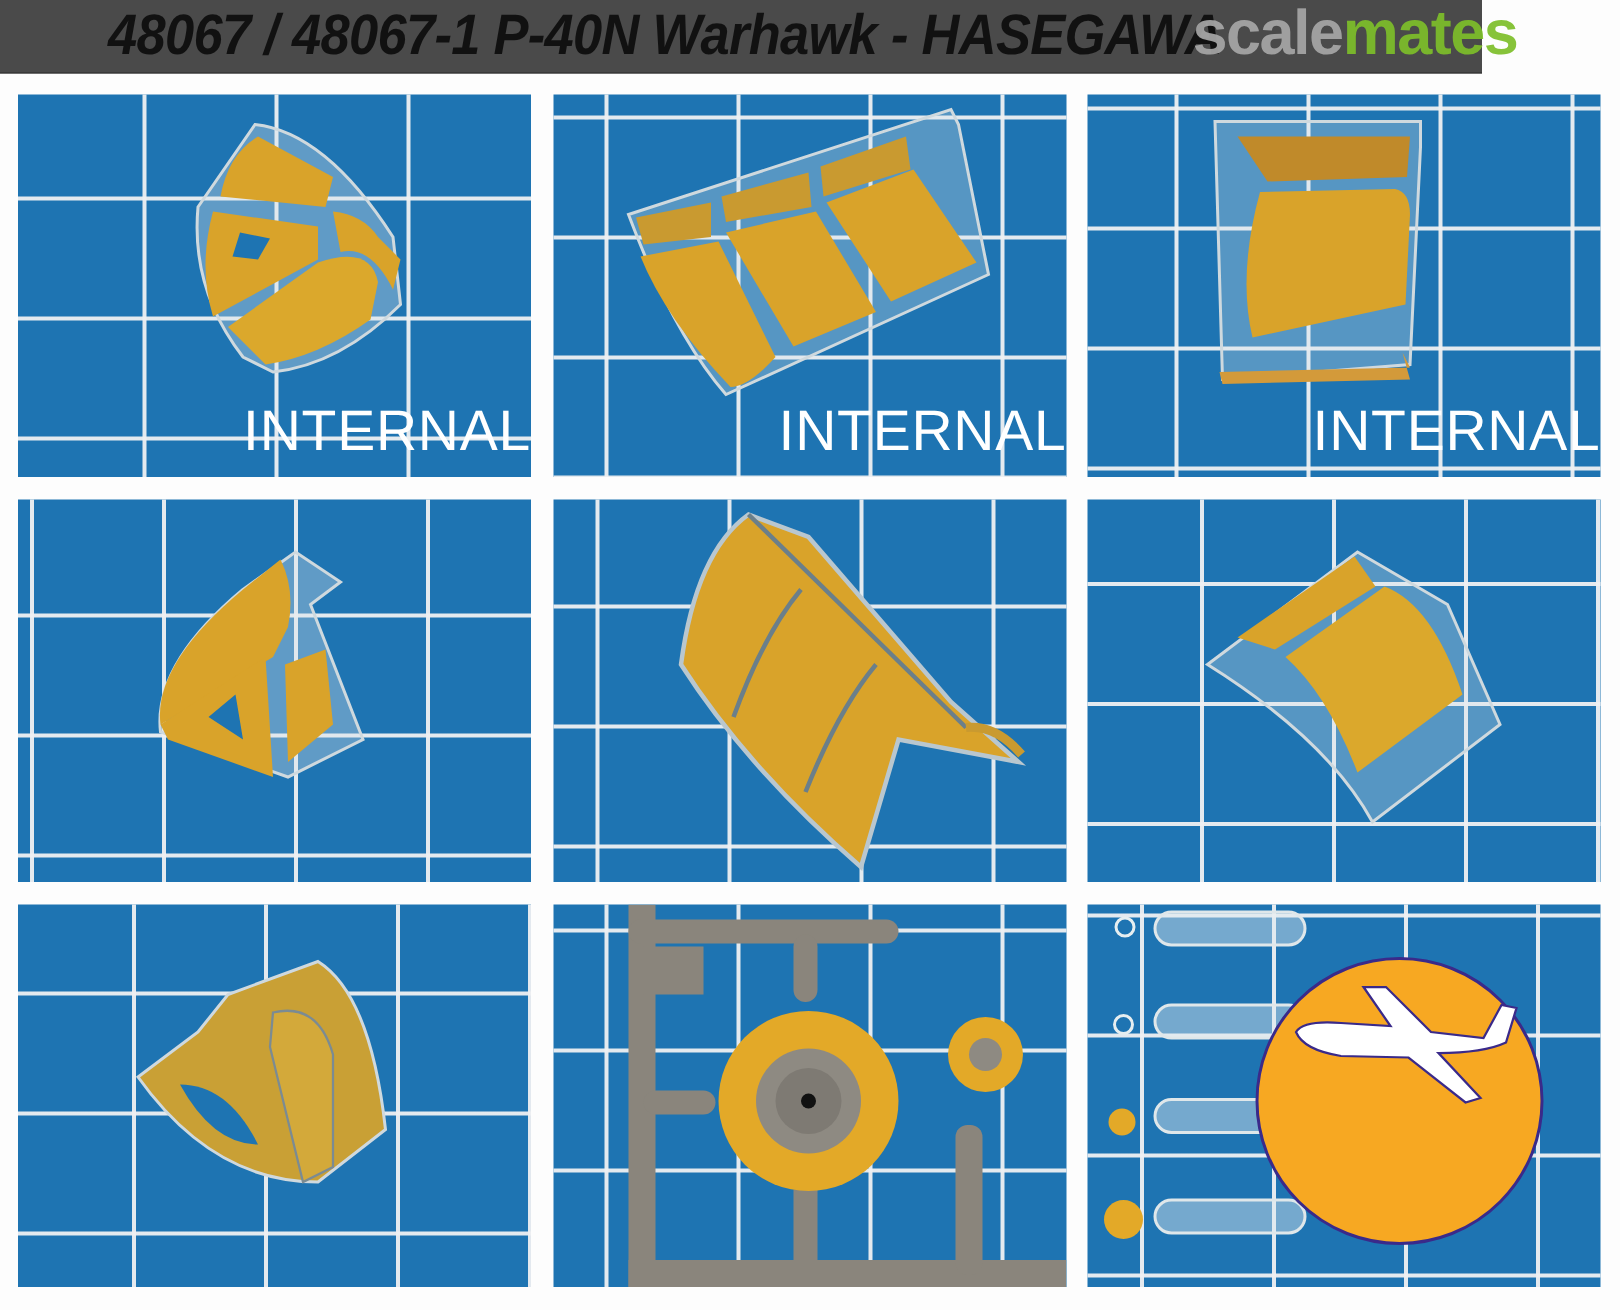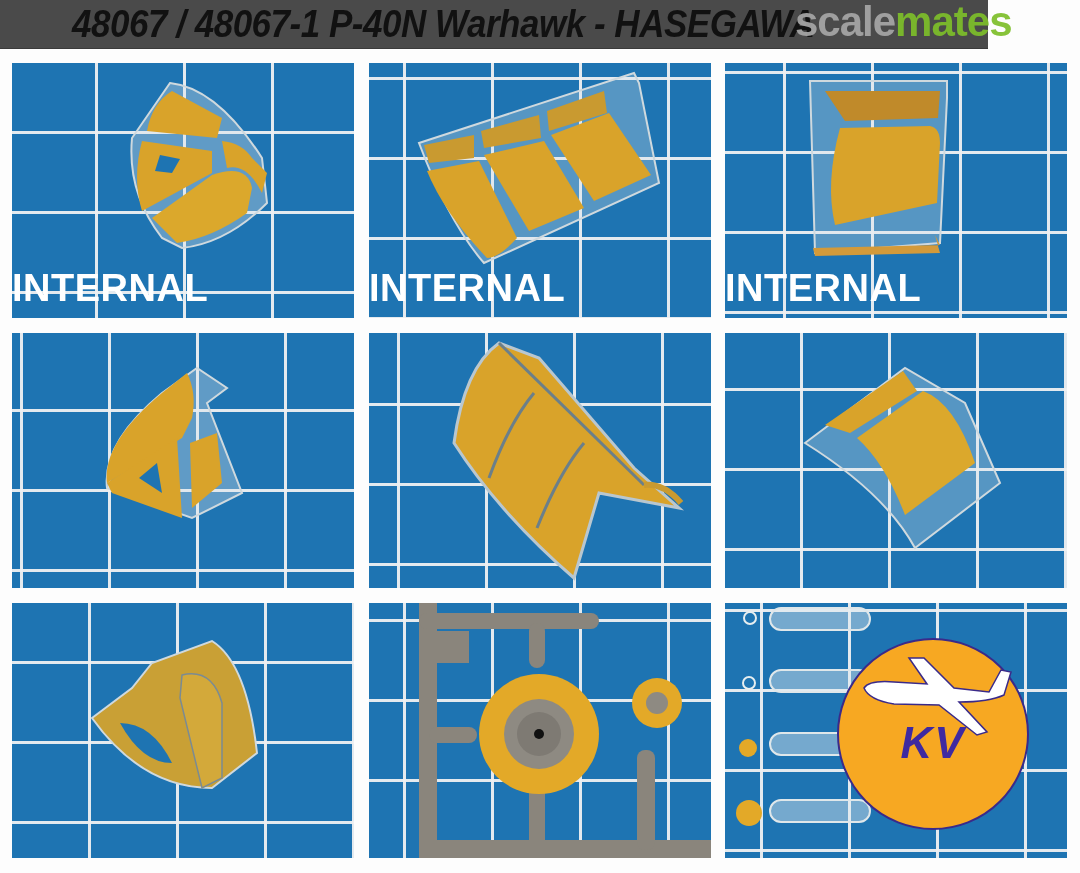--- a/index.html
+++ b/index.html
@@ -28,22 +28,22 @@
     background-color: #1e74b2;
   }
   .grid {
     position: absolute; inset: -40px;
     background-image:
       linear-gradient(to right, rgba(238,240,242,0.95) 3px, transparent 3px),
       linear-gradient(to bottom, rgba(238,240,242,0.95) 3px, transparent 3px);
     background-size: 88px 80px;
   }
   .caption {
-    position: absolute; left: 0; right: 0; bottom: 8px; text-align: left;
-    color: #fff; font-weight: bold; font-size: 38px; letter-spacing: 0.5px;
+    position: absolute; left: 0; right: 0; bottom: 8px; text-align: right;
+    color: #fff; font-weight: normal; font-size: 38px; letter-spacing: 0.5px;
   }
   svg.part { position: absolute; inset: 0; }
   .logo {
     position: absolute; left: 112px; top: 35px; width: 188px; height: 188px;
     border-radius: 50%; background: #f7a822; border: 2px solid #3a2a8a;
   }
   .logo-kv, .logo-model {
     position: absolute; left: 0; right: 0; text-align: center; color: #3f2aa0;
     font-weight: bold; font-style: italic;
   }
@@ -171,15 +171,14 @@
     </g>
     <circle cx="25" cy="15" r="6" fill="none" stroke="#e6eef0" stroke-width="2"></circle>
     <circle cx="24" cy="80" r="6" fill="none" stroke="#e6eef0" stroke-width="2"></circle>
     <circle cx="23" cy="145" r="9" fill="#e3a928"></circle>
     <circle cx="24" cy="210" r="13" fill="#e3a928"></circle>
   </svg>
   <div class="logo">
     <svg viewBox="0 0 188 188" style="position:absolute;inset:0;">
       <path d="M25 48 Q30 40 55 42 L88 44 L70 18 L85 18 L115 48 L150 52 L162 30 L172 32 L165 55 Q150 62 120 62 L148 92 L138 95 L100 65 L55 64 Q30 60 25 48 Z" fill="#fff" stroke="#3a2a8a" stroke-width="1.5"></path>
     </svg>
-    <div class="logo-kv">KV</div>
   </div>
 </div>
 
 </body></html>

